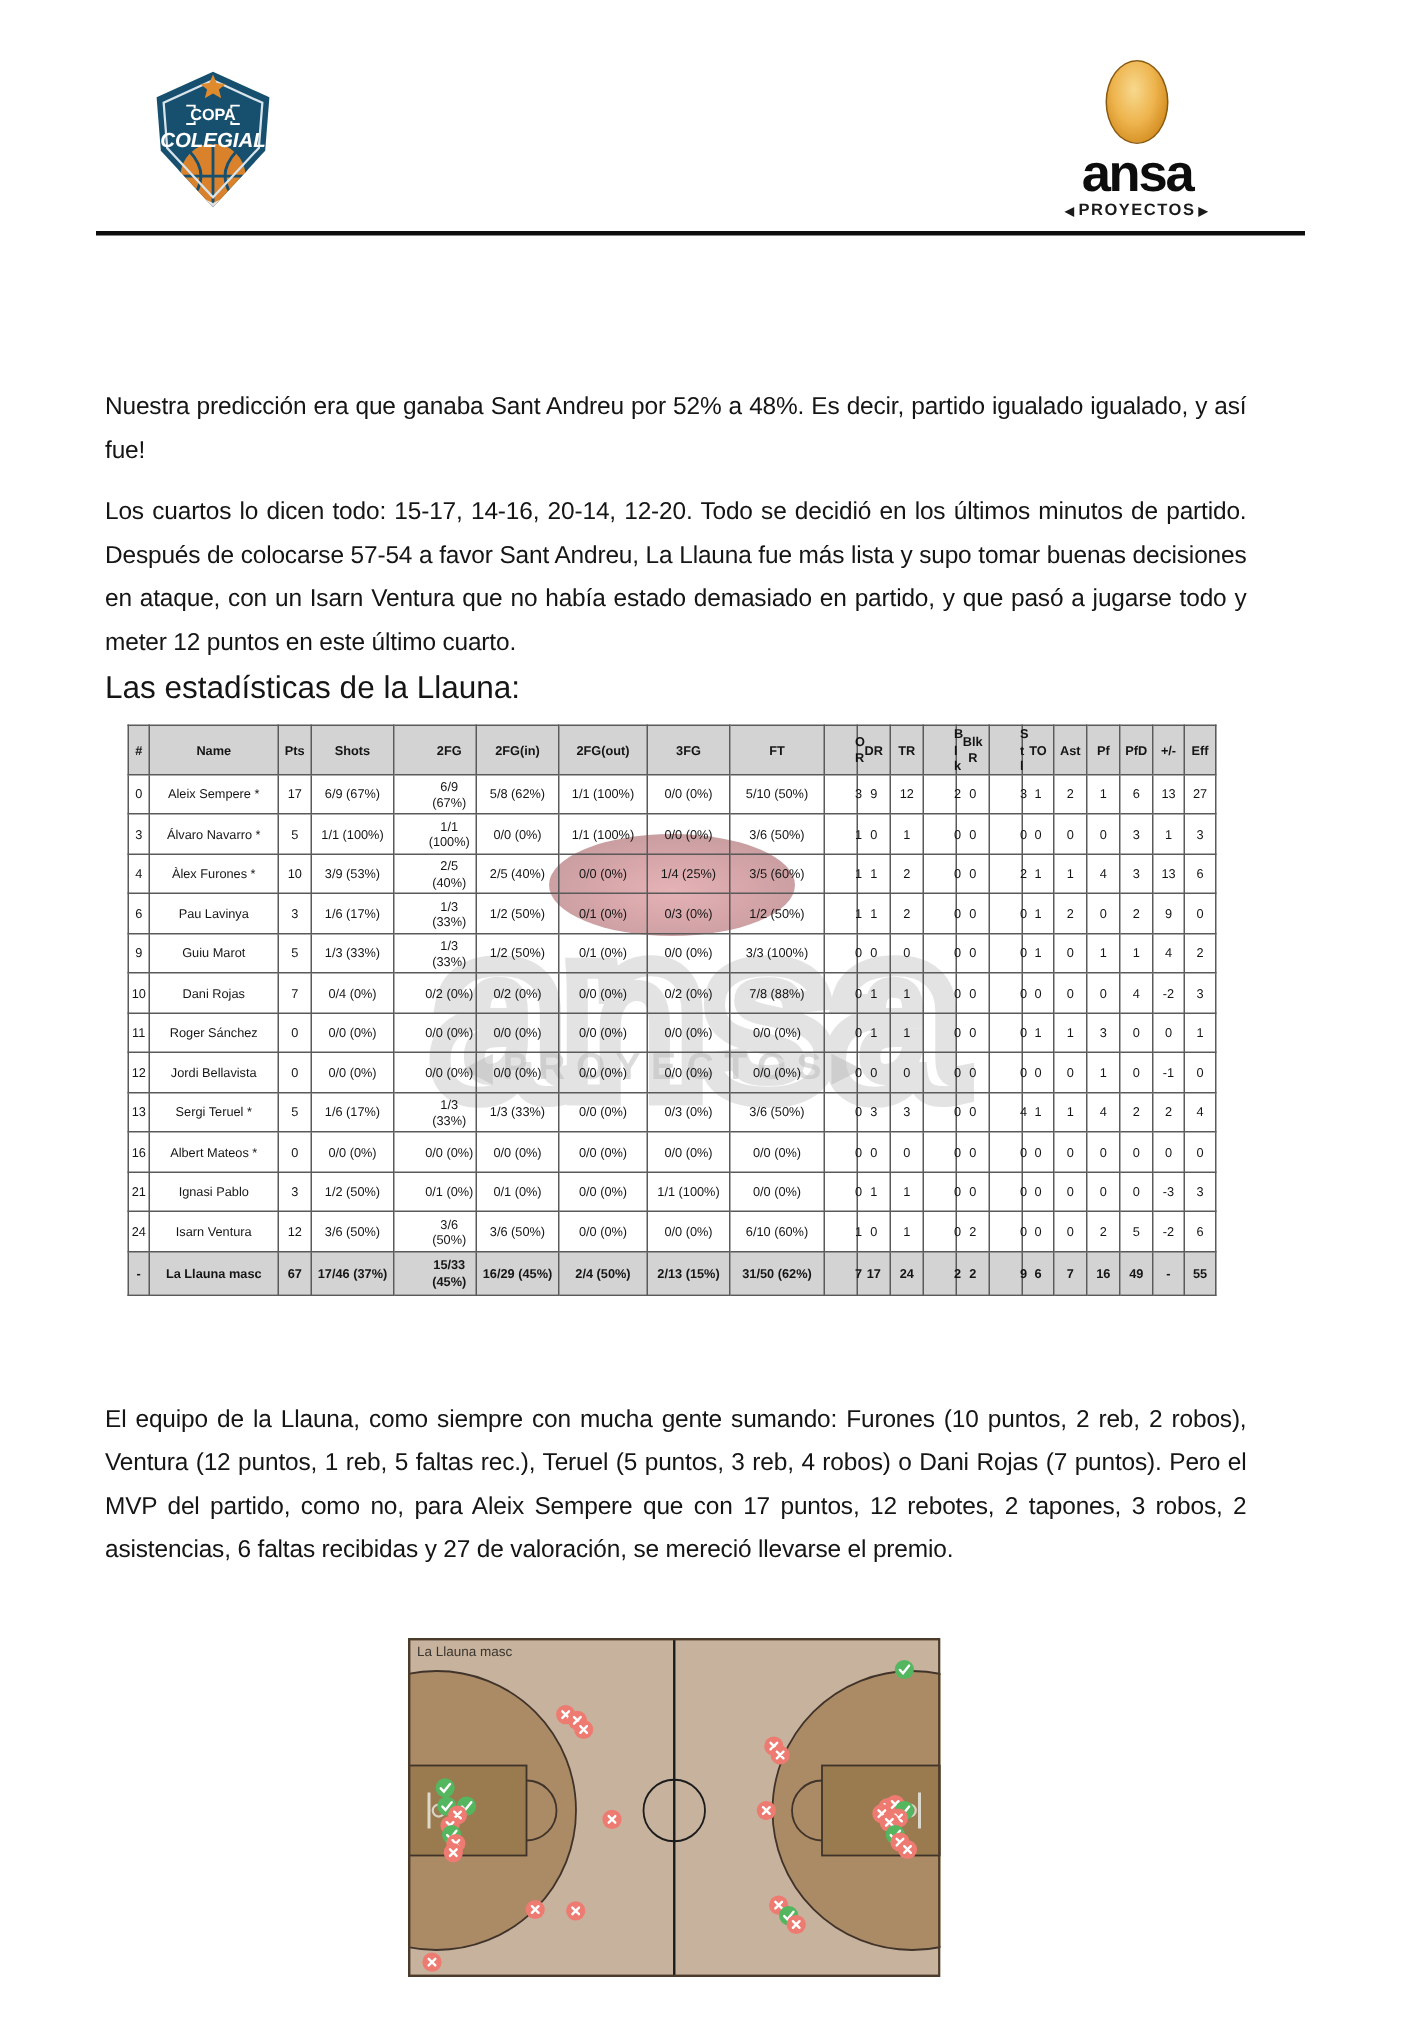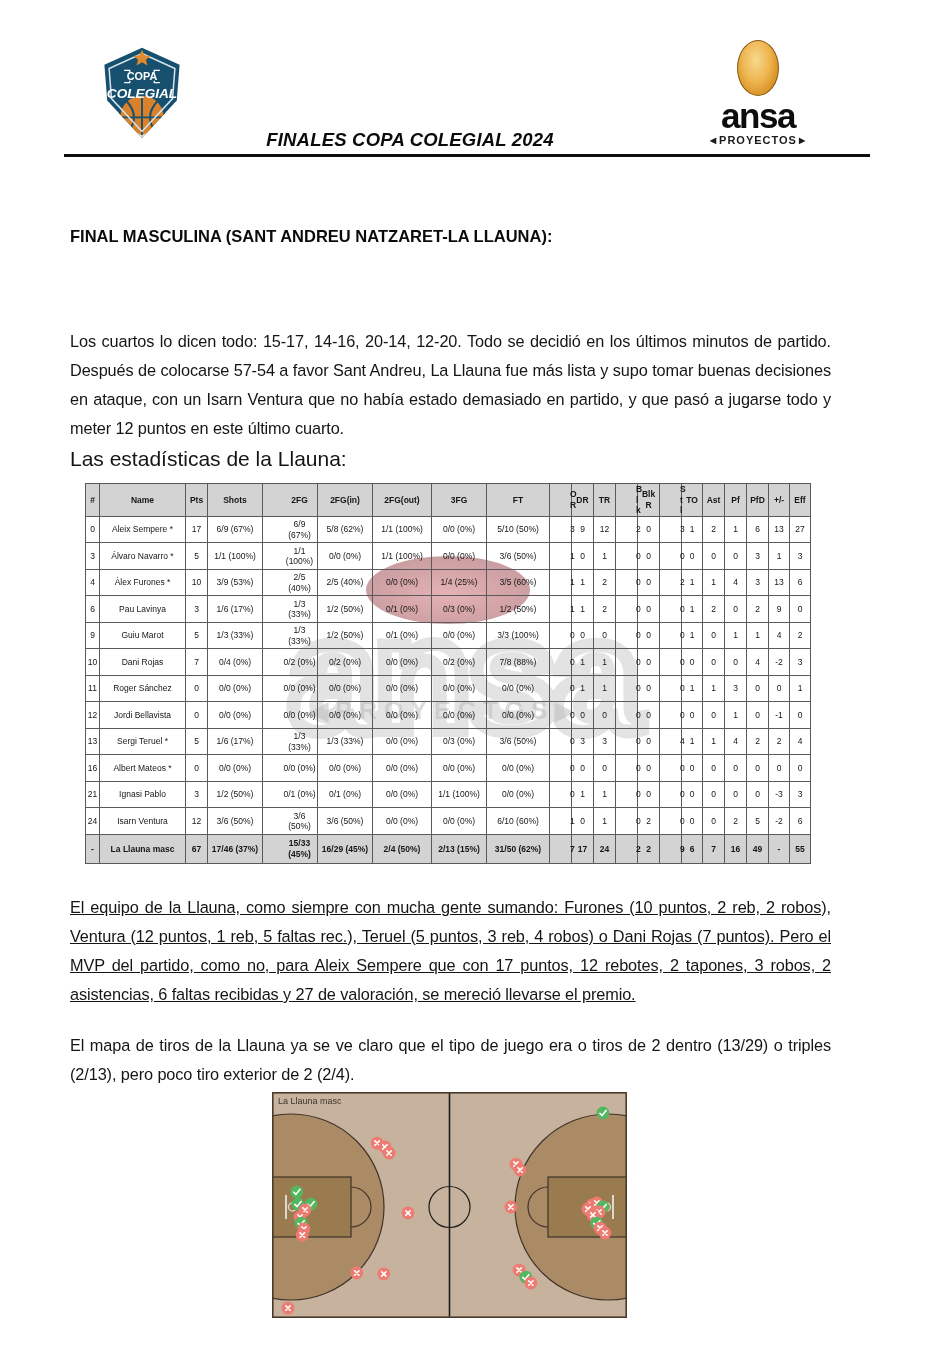--- a/index.html
+++ b/index.html
@@ -19,21 +19,21 @@
                display:flex; align-items:center; justify-content:center; gap:2px; }
   .ansa-sub .arrow { font-size:8px; }
   .rule { position:absolute; left:64px; top:154px; width:806px; height:3px; background:#0d0d0d; }
 
   
   .heading { position:absolute; left:70px; top:227px; width:770px; font-size:16.5px; font-weight:bold; color:#0b0b0b; }
   .para { position:absolute; left:70px; width:761px; font-size:16.3px; line-height:29px;
           text-align:justify; letter-spacing:-.1px; }
   .p1 { top:257px; } .p2 { top:327px; }
   .stats-label { position:absolute; left:70px; top:447px; font-size:21px; }
-  .p3 { top:893px;text-decoration:underline; } .p4 { top:1031px; }
+  .p3 { top:932px; } .p4 { top:1031px; }
 
   
   .table-wrap { position:absolute; left:85px; top:483px; width:725px; }
   .watermark { position:absolute; left:145px; top:60px; width:420px; height:240px; z-index:0; pointer-events:none; }
   table.stats { position:relative; z-index:1; border-collapse:collapse; table-layout:fixed; width:725px;
                 border:1.5px solid #222; font-size:8.5px; }
   table.stats th, table.stats td { border:1px solid #5a5a5a; text-align:center; vertical-align:middle;
                 padding:0 1px; height:26.5px; line-height:1.25; word-wrap:break-word;
                 background:rgba(255,255,255,.45); }
   table.stats th { background:#d3d3d3; font-weight:bold; height:23px; }
@@ -61,35 +61,34 @@
       <path d="M20 70 Q32 90 50 97 L50 103 L14 64 Z" fill="#e9eef2" opacity=".9"></path>
       <path d="M80 70 Q68 90 50 97 L50 103 L86 64 Z" fill="#e9eef2" opacity=".9"></path>
     </g>
     <path d="M50 10 L85 26 L82.5 58 L50 93 L17.5 58 L15 26 Z" fill="none" stroke="#d8e4ec" stroke-width="1.6"></path>
     <path d="M50 6 L52.6 12 L59 12.6 L54.2 16.6 L55.8 22.8 L50 19.4 L44.2 22.8 L45.8 16.6 L41 12.6 L47.4 12 Z" fill="#e08a2e"></path>
     <path d="M31 28 h6 v2 M69 28 h-6 v2 M31 41 h6 v-2 M69 41 h-6 v-2" stroke="#fff" stroke-width="1.4" fill="none"></path>
     <text x="50" y="38" text-anchor="middle" font-size="11.5" font-weight="bold" fill="#ffffff" font-family="Liberation Sans, sans-serif">COPA</text>
     <text x="50" y="57" text-anchor="middle" font-size="14.5" font-weight="bold" font-style="italic" fill="#ffffff" font-family="Liberation Sans, sans-serif">COLEGIAL</text>
   </svg>
 
-  <div class="doc-title">FINALES COPA COLEGIAL 2024</div>
 
   <div class="ansa-logo">
     <div class="ansa-ball"></div>
     <div class="ansa-name">ansa</div>
     <div class="ansa-sub">
       <span class="arrow">◀</span>
       <span>PROYECTOS</span>
       <span class="arrow">▶</span>
     </div>
   </div>
 
   <div class="rule"></div>
 
-  <div class="heading">FINAL MASCULINA (SANT ANDREU NATZARET-LA LLAUNA):</div>
+  <p class="para p1">Nuestra predicción era que ganaba Sant Andreu por 52% a 48%. Es decir, partido igualado igualado, y así fue!</p>
   <p class="para p2">Los cuartos lo dicen todo: 15-17, 14-16, 20-14, 12-20. Todo se decidió en los últimos minutos de partido. Después de colocarse 57-54 a favor Sant Andreu, La Llauna fue más lista y supo tomar buenas decisiones en ataque, con un Isarn Ventura que no había estado demasiado en partido, y que pasó a jugarse todo y meter 12 puntos en este último cuarto.</p>
   <div class="stats-label">Las estadísticas de la Llauna:</div>
 
   <div class="table-wrap">
     <svg class="watermark" viewBox="0 0 420 240">
       <defs>
         <radialGradient id="wmball" cx="50%" cy="55%" r="60%">
           <stop offset="0%" stop-color="#c4525a"></stop>
             <stop offset="60%" stop-color="#9c3038"></stop>
             <stop offset="100%" stop-color="#7e2027"></stop>
@@ -446,21 +445,20 @@
             <td>16</td>
             <td>49</td>
             <td>-</td>
             <td>55</td>
           </tr>
         </tbody>
     </table>
   </div>
 
   <p class="para p3">El equipo de la Llauna, como siempre con mucha gente sumando: Furones (10 puntos, 2 reb, 2 robos), Ventura (12 puntos, 1 reb, 5 faltas rec.), Teruel (5 puntos, 3 reb, 4 robos) o Dani Rojas (7 puntos). Pero el MVP del partido, como no, para Aleix Sempere que con 17 puntos, 12  rebotes, 2 tapones, 3 robos, 2 asistencias, 6 faltas recibidas y 27 de valoración, se mereció llevarse el premio.</p>
-  <p class="para p4">El mapa de tiros de la Llauna ya se ve claro que el tipo de juego era o tiros de 2 dentro (13/29) o triples (2/13), pero poco tiro exterior de 2 (2/4).</p>
 
   <svg class="court" viewBox="0 0 355 226">
     <rect x="0" y="0" width="355" height="226" fill="#c7b29d"></rect>
     <circle cx="19" cy="115" r="93" fill="#ab8b65" stroke="#40332a" stroke-width="1.2"></circle>
     <circle cx="336" cy="115" r="93" fill="#ab8b65" stroke="#40332a" stroke-width="1.2"></circle>
     <rect x="0" y="85" width="79" height="60" fill="#9a7a4f" stroke="#40332a" stroke-width="1.2"></rect>
     <rect x="276" y="85" width="79" height="60" fill="#9a7a4f" stroke="#40332a" stroke-width="1.2"></rect>
     <path d="M79 95 A20 20 0 0 1 79 135" fill="none" stroke="#40332a" stroke-width="1.2"></path>
     <path d="M276 95 A20 20 0 0 0 276 135" fill="none" stroke="#40332a" stroke-width="1.2"></path>
     <line x1="177.5" y1="0" x2="177.5" y2="226" stroke="#1c1c1c" stroke-width="1.6"></line>

